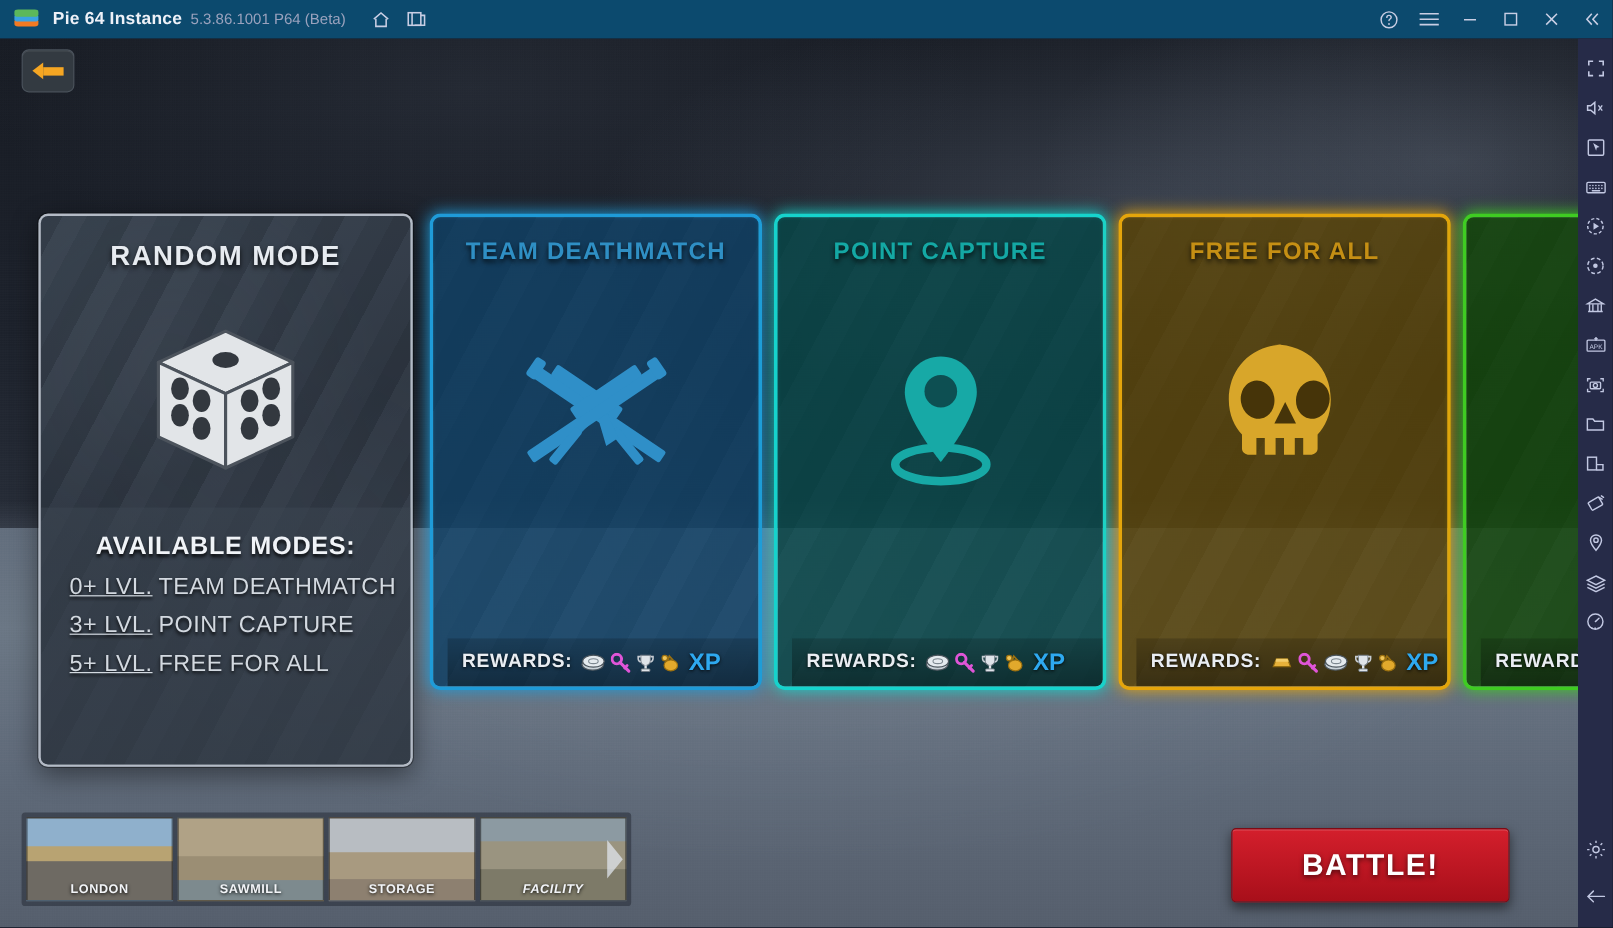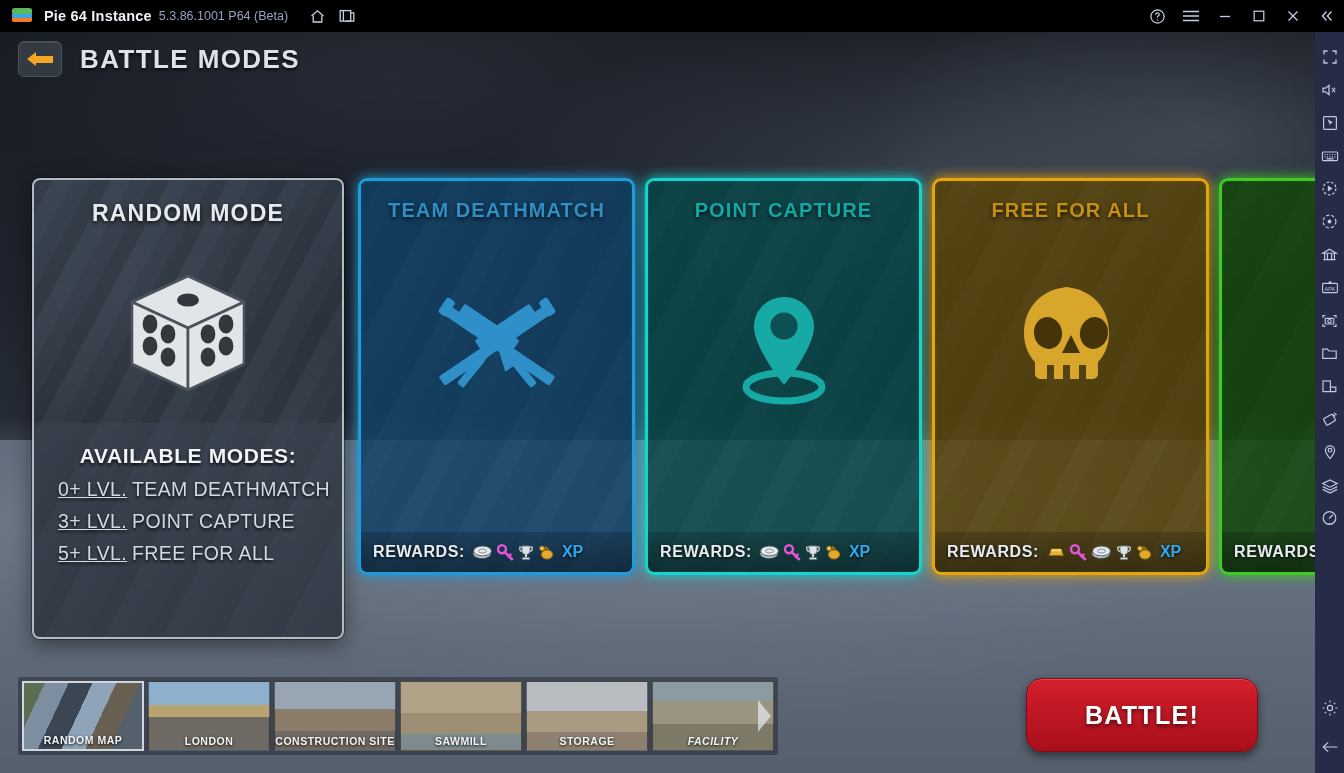--- a/index.html
+++ b/index.html
@@ -3,21 +3,21 @@
 <meta charset="utf-8">
 <style>
   * { margin:0; padding:0; box-sizing:border-box; }
   html,body { width:1344px; height:773px; overflow:hidden; background:#15192c;
               font-family:"Liberation Sans", sans-serif; }
 
   
   #app { position:relative; width:1344px; height:773px; }
 
   #titlebar { position:absolute; top:0; left:0; width:1344px; height:32px;
-              background:#000000; display:flex; align-items:center; z-index:40; }
+              background:#0c4a6e; display:flex; align-items:center; z-index:40; }
   .tb-logo { margin-left:12px; width:20px; height:20px; position:relative; }
   .tb-logo i { position:absolute; left:0; width:20px; height:6px; border-radius:3px/2px; display:block; }
   .tb-logo i:nth-child(1){ top:10px; background:#f27a22; }
   .tb-logo i:nth-child(2){ top:6px;  background:#3aa3e3; }
   .tb-logo i:nth-child(3){ top:2px;  background:#5cb85c; }
   .tb-title { margin-left:12px; color:#eef1f8; font-size:14.5px; font-weight:bold; letter-spacing:.2px; }
   .tb-ver   { margin-left:7px; color:#9aa2bd; font-size:12.5px; }
   .tb-ico { width:30px; height:32px; display:flex; align-items:center; justify-content:center;
             color:#c9cee4; }
   .tb-ico svg { display:block; }
@@ -101,45 +101,45 @@
       repeating-linear-gradient(118deg, rgba(10,14,20,.55) 0 18px, rgba(90,100,116,.30) 18px 38px, rgba(30,38,48,.5) 38px 58px),
       radial-gradient(circle at 40% 22%, rgba(190,200,214,.30), rgba(0,0,0,0) 42%),
       radial-gradient(circle at 70% 66%, rgba(150,162,178,.24), rgba(0,0,0,0) 46%),
       radial-gradient(circle at 18% 78%, rgba(120,132,150,.22), rgba(0,0,0,0) 44%); }
   .mc-tint { position:absolute; inset:0; }
   .mc-title { position:absolute; top:18px; left:0; right:0; text-align:center;
               font-size:20px; font-weight:bold; letter-spacing:1.1px;
               text-shadow:0 2px 4px rgba(0,0,0,.75); }
   .mc-icon { position:absolute; top:0; left:0; right:0; bottom:60px;
              display:flex; align-items:center; justify-content:center; }
-  .mc-rewards { position:absolute; left:0; right:0; bottom:0; height:40px;
+  .mc-rewards { position:absolute; left:12px; right:0; bottom:0; height:40px;
                 display:flex; align-items:center; padding-left:12px;
                 background:linear-gradient(rgba(0,0,0,.18), rgba(0,0,0,.40)); }
   .rw-label { color:#e9edf2; font-size:16px; font-weight:bold; letter-spacing:.6px;
               text-shadow:0 1px 3px rgba(0,0,0,.9); margin-right:7px; }
   .rw-ico { margin-right:4px; display:flex; align-items:center; }
-  .rw-xp { color:#2ea9f0; font-size:16px; font-weight:bold; margin-left:3px;
+  .rw-xp { color:#2ea9f0; font-size:20px; font-weight:bold; margin-left:3px;
            text-shadow:0 1px 3px rgba(0,0,0,.9); }
 
   
   #maps { position:absolute; left:18px; bottom:18px; display:flex; z-index:12;
           background:rgba(38,44,54,.55); padding:4px; border-radius:3px; }
   .map { width:122px; height:70px; margin-right:4px; position:relative; overflow:hidden;
          border:1px solid rgba(0,0,0,.45); flex:none; }
   .map:last-child { margin-right:0;font-style:italic; }
   .map-label { position:absolute; left:0; right:0; bottom:3px; text-align:center;
                color:#f2f4f7; font-size:10.5px; font-weight:bold; letter-spacing:.5px;
                text-shadow:0 1px 3px rgba(0,0,0,.95); }
   .map.selected { border:2px solid #cfd6de; }
   .map-nextarrow { position:absolute; right:2px; top:50%; transform:translateY(-50%);
                    width:0; height:0; border-top:16px solid transparent;
                    border-bottom:16px solid transparent; border-left:13px solid rgba(226,232,240,.72); }
 
-  #battle-btn { position:absolute; right:57px; bottom:21px; width:232px; height:74px;
-                border-radius:16px; background:linear-gradient(#e02232, #b5101d);
+  #battle-btn { position:absolute; right:57px; bottom:21px; width:232px; height:62px;
+                border-radius:4px; background:linear-gradient(#e02232, #b5101d);
                 border:1px solid #7d0a14; display:flex; align-items:center; justify-content:center;
                 box-shadow:0 4px 10px rgba(0,0,0,.5), inset 0 1px 0 rgba(255,255,255,.22); z-index:12; }
   #battle-label { color:#fff; font-size:25px; font-weight:bold; letter-spacing:1.3px;
                   text-shadow:0 2px 4px rgba(0,0,0,.6); }
 </style>
 </head>
 <body>
 
 <div id="app">
 
@@ -313,21 +313,20 @@
   <div id="game">
     <div id="bg-top"></div>
     <div id="bg-seam"></div>
     <div id="bg-bot"></div>
     <div class="grain"></div>
 
     <div id="page-header">
       <div id="back-btn">
         <div class="arrow-l"></div>
       </div>
-      <div id="page-title">BATTLE MODES</div>
     </div>
 
     <div id="cards">
 
       <div id="card-random" class="card">
         <div class="cam"></div>
         <div class="rm-title">RANDOM MODE</div>
         <div class="dice-wrap">
           <svg width="132" height="132" viewBox="0 0 132 132">
             <g fill="#e2e5e8" stroke="#4c535c" stroke-width="2.6" stroke-linejoin="round">
@@ -535,28 +534,22 @@
           <div class="mc-tint" id="tint3" style="background: rgba(20, 72, 10, 0.82);"></div>
           <div class="mc-title" id="t3" style="text-align: right; padding-right: 8px; color: rgb(60, 186, 34);">K</div>
           <div class="mc-rewards">
             <span class="rw-label">REWARDS:</span>
           </div>
         </div>
       </div>
     </div>
 
     <div id="maps">
-      <div class="map selected" style="background:linear-gradient(115deg,#5a6f52 0 14%,#7c8ea0 14% 30%,#3c4652 30% 46%,#8fa4b8 46% 62%,#6a6052 62% 78%,#55606e 78% 100%)">
-        <div class="map-label">RANDOM MAP</div>
-        </div>
       <div class="map" style="background:linear-gradient(180deg,#8fb0cc 0 34%,#b8a372 34% 52%,#6e6a63 52% 100%)">
         <div class="map-label">LONDON</div>
-        </div>
-      <div class="map" style="background:linear-gradient(180deg,#97a6b2 0 40%,#8a7c68 40% 72%,#6f6a62 72% 100%)">
-        <div class="map-label">CONSTRUCTION SITE</div>
         </div>
       <div class="map" style="background:linear-gradient(180deg,#b0a286 0 46%,#9b8e74 46% 76%,#7d8a8e 76% 100%)">
         <div class="map-label">SAWMILL</div>
         </div>
       <div class="map" style="background:linear-gradient(180deg,#b8bdc2 0 42%,#a89a80 42% 74%,#8d8070 74% 100%)">
         <div class="map-label">STORAGE</div>
         </div>
       <div class="map" style="background:linear-gradient(180deg,#8c9aa2 0 28%,#9a9480 28% 62%,#7d7a68 62% 100%)">
         <div class="map-label">FACILITY</div>
         <div class="map-nextarrow"></div>

